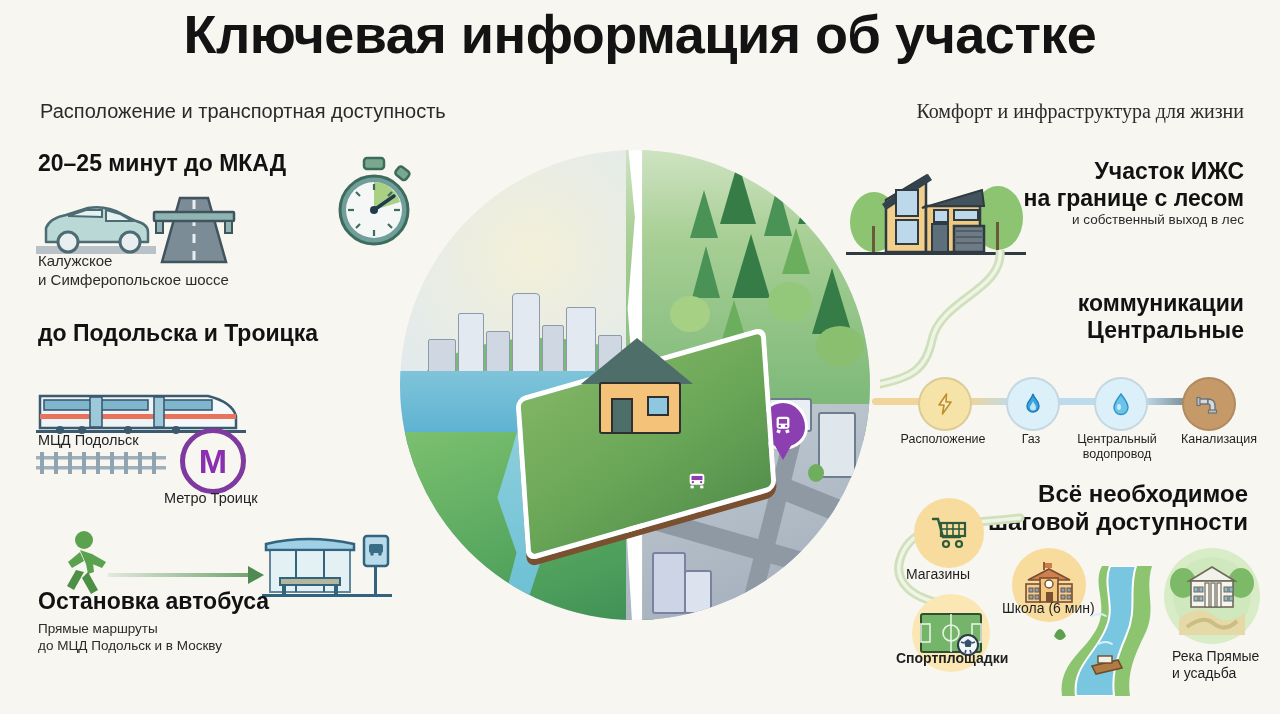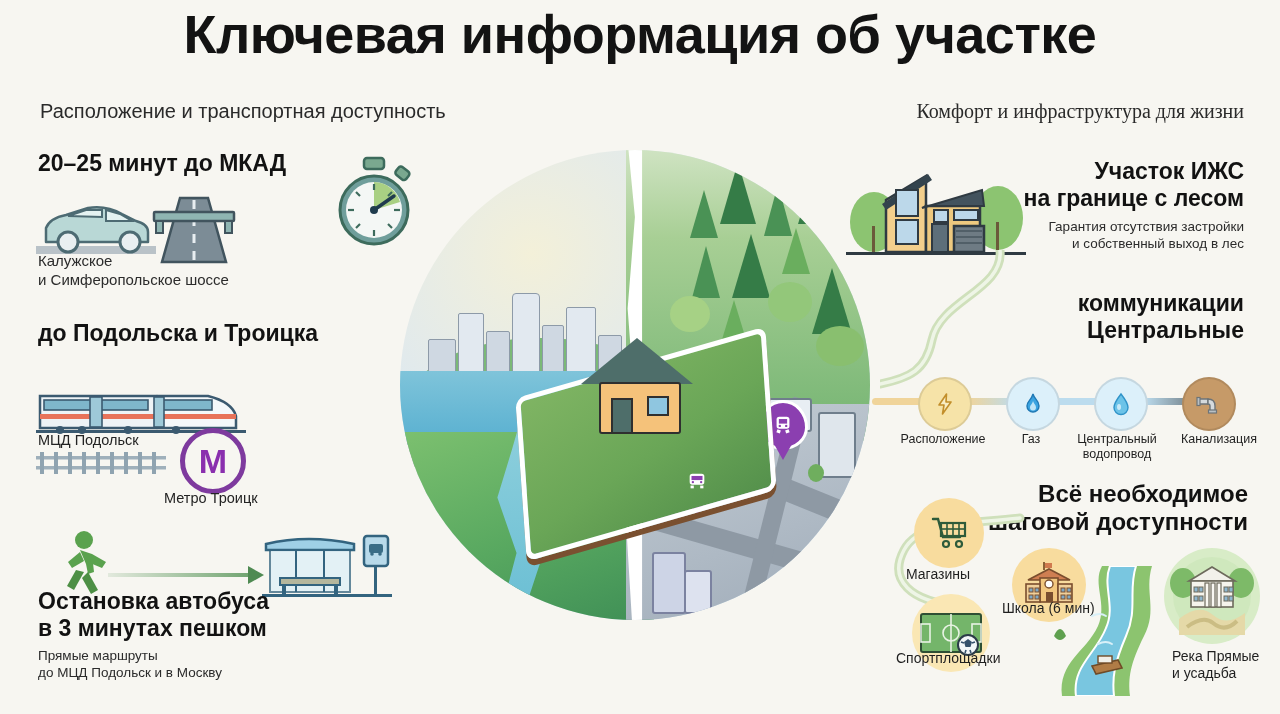--- a/index.html
+++ b/index.html
@@ -368,21 +368,20 @@
     <rect x="0" y="66" width="130" height="3" fill="#33647f"></rect>
     <rect x="102" y="8" width="24" height="30" rx="3" fill="#b8daea" stroke="#33647f" stroke-width="2.5"></rect>
     <rect x="107" y="16" width="14" height="9" rx="2" fill="#3a6d86"></rect>
     <circle cx="110" cy="26" r="1.8" fill="#3a6d86"></circle>
       <circle cx="118" cy="26" r="1.8" fill="#3a6d86"></circle>
     <rect x="112" y="38" width="3" height="28" fill="#33647f"></rect>
   </svg>
 
   <div class="block" style="left:38px;top:588px;width:340px;">
     <div class="h-big">Остановка автобуса</div>
-    <div class="h-big">в 3 минутах пешком</div>
     <div class="cap small" style="margin-top:6px;">Прямые маршруты</div>
     <div class="cap small">до МЦД Подольск и в Москву</div>
   </div>
 
   <svg style="position:absolute;left:846px;top:160px;" width="180" height="112" viewBox="0 0 180 112">
     <ellipse cx="28" cy="62" rx="24" ry="30" fill="#8cc471"></ellipse>
     <rect x="26" y="66" width="3" height="26" fill="#6b5a3a"></rect>
     <ellipse cx="152" cy="58" rx="25" ry="32" fill="#8cc471"></ellipse>
     <rect x="150" y="62" width="3" height="30" fill="#6b5a3a"></rect>
     <path d="M40 92 L40 40 L80 16 L80 92 Z" fill="#f3cf8c" stroke="#2f3a42" stroke-width="2.5"></path>
@@ -399,21 +398,20 @@
       <line x1="110" y1="71" x2="136" y2="71"></line>
         <line x1="110" y1="77" x2="136" y2="77"></line>
         <line x1="110" y1="83" x2="136" y2="83"></line>
     </g>
     <rect x="0" y="92" width="180" height="3" fill="#2f3a42"></rect>
   </svg>
 
   <div class="block" style="right:36px;top:158px;width:320px;">
     <div class="h-big r">Участок ИЖС</div>
     <div class="h-big r">на границе с лесом</div>
-    <div class="cap r small" style="margin-top:7px;">Гарантия отсутствия застройки</div>
     <div class="cap r small">и собственный выход в лес</div>
   </div>
 
   <svg class="curve" style="left:880px;top:250px;" width="170" height="150" viewBox="0 0 170 150">
     <path d="M120 0 C124 40 60 50 52 90 C46 120 30 128 0 134" fill="none" stroke="#cfe0bb" stroke-width="9" stroke-linecap="round"></path>
     <path d="M120 0 C124 40 60 50 52 90 C46 120 30 128 0 134" fill="none" stroke="#eef5e6" stroke-width="3.5" stroke-linecap="round"></path>
   </svg>
 
   <div class="block" style="right:36px;top:290px;width:300px;">
     <div class="h-big r">коммуникации</div>
@@ -516,21 +514,21 @@
       <rect x="3" y="5" width="60" height="38" fill="#74b56a" stroke="#2e4f34" stroke-width="2" rx="2"></rect>
       <line x1="33" y1="5" x2="33" y2="43" stroke="#e8f3e4" stroke-width="1.6"></line>
       <circle cx="33" cy="24" r="8" fill="none" stroke="#e8f3e4" stroke-width="1.6"></circle>
       <rect x="3" y="15" width="9" height="18" fill="none" stroke="#e8f3e4" stroke-width="1.6"></rect>
       <rect x="54" y="15" width="9" height="18" fill="none" stroke="#e8f3e4" stroke-width="1.6"></rect>
       <circle cx="50" cy="36" r="10" fill="#f2f6f8" stroke="#2b3b48" stroke-width="2"></circle>
       <path d="M50 30 l4 3 -1.5 5 h-5 L46 33 Z" fill="#34506b"></path>
       <path d="M43 33 l3 1 M57 33 l-3 1 M47 44 l1-3 M53 44 l-1-3" stroke="#34506b" stroke-width="1.6"></path>
     </svg>
   </div>
-  <div class="amen-lbl" style="left:896px;top:650px;">Спортплощадки</div>
+  <div class="amen-lbl" style="left:896px;top:650px;font-weight:bold;">Спортплощадки</div>
 
   <svg style="position:absolute;left:1032px;top:566px;" width="146" height="130" viewBox="0 0 146 130">
     <path d="M30 130 C26 96 54 86 66 60 C76 38 60 18 70 0 L120 0 C112 26 126 44 112 70 C98 98 96 112 98 130 Z" fill="#8cc46f"></path>
     <path d="M44 130 C40 100 64 88 74 62 C84 40 70 20 78 0 L104 0 C96 24 106 44 94 70 C82 98 80 112 82 130 Z" fill="#79c6e0" stroke="#fff" stroke-width="2"></path>
     <g fill="none" stroke="#d9f0f8" stroke-width="2" stroke-linecap="round">
       <path d="M62 104 q8 -4 16 0"></path>
         <path d="M60 50 q8 -4 14 0"></path>
         <path d="M66 78 q8 -4 14 0"></path>
     </g>
     <path d="M60 100 l26 -6 l4 8 l-26 6 z" fill="#b07c46" stroke="#6f4b27" stroke-width="1.6"></path>

